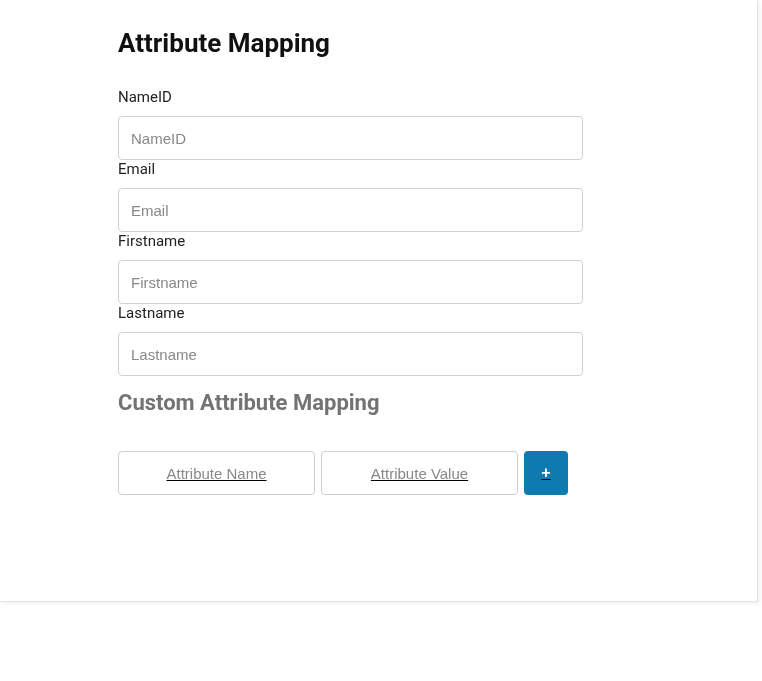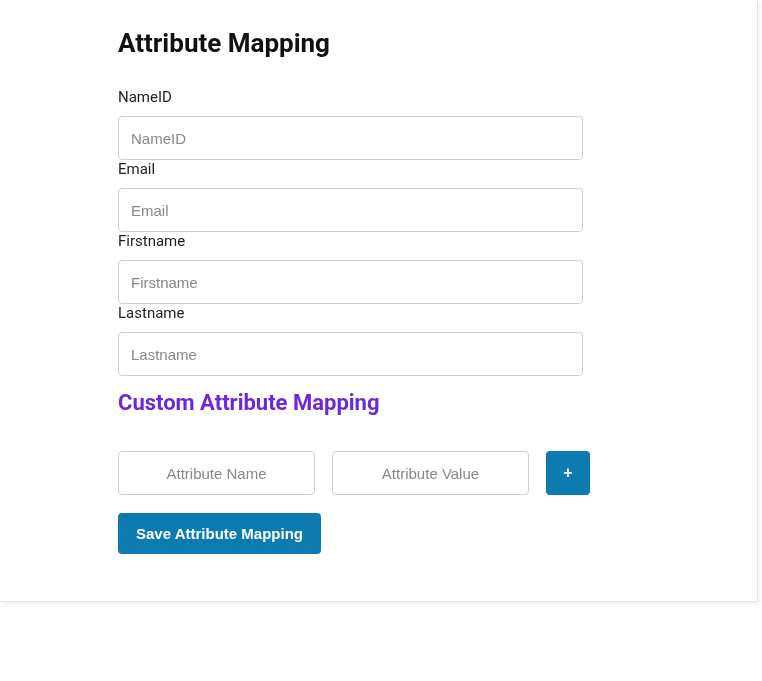--- a/index.html
+++ b/index.html
@@ -47,29 +47,30 @@
       border: 1px solid #cfcfcf;
       border-radius: 4px;
       background: #fff;
     }
     .text-input::placeholder {
       color: #888;
     }
     h2.sub-heading {
       font-size: 22px;
       font-weight: 700;
-      color: #6d28d9;
+      color: #737373;
       margin-top: 14px;
       margin-bottom: 36px;
     }
     .custom-row {
       display: flex;
       align-items: center;
-      gap: 17px;
+      gap: 6px;
       margin-bottom: 18px;
+      text-decoration: underline;
     }
     .custom-input {
       width: 197px;
       height: 44px;
       padding: 0 12px;
       font-size: 15px;
       color: #555;
       border: 1px solid #cfcfcf;
       border-radius: 4px;
       background: #fff;
@@ -134,15 +135,14 @@
   <h2 class="sub-heading">Custom Attribute Mapping</h2>
 
   <div class="custom-row">
     <input type="text" class="custom-input" placeholder="Attribute Name" style="">
     <input type="text" class="custom-input" placeholder="Attribute Value" style="">
     <button class="add-button">
       <span>+</span>
     </button>
   </div>
 
-  <button class="save-button">Save Attribute Mapping</button>
 
 </div>
 
 </body></html>

